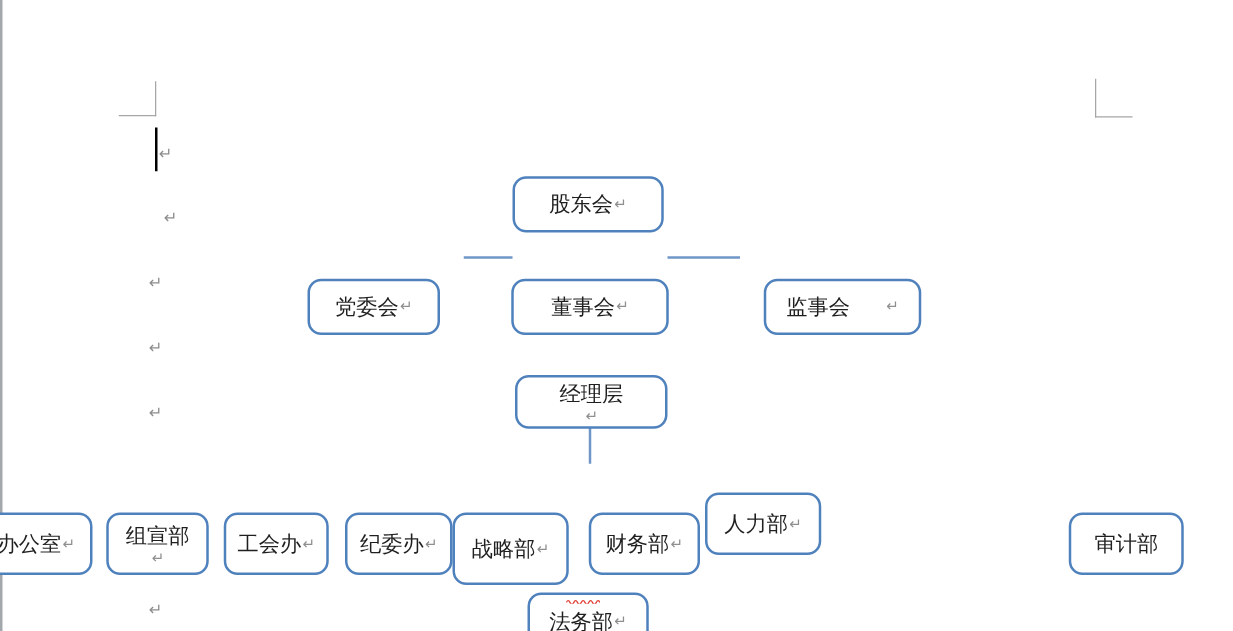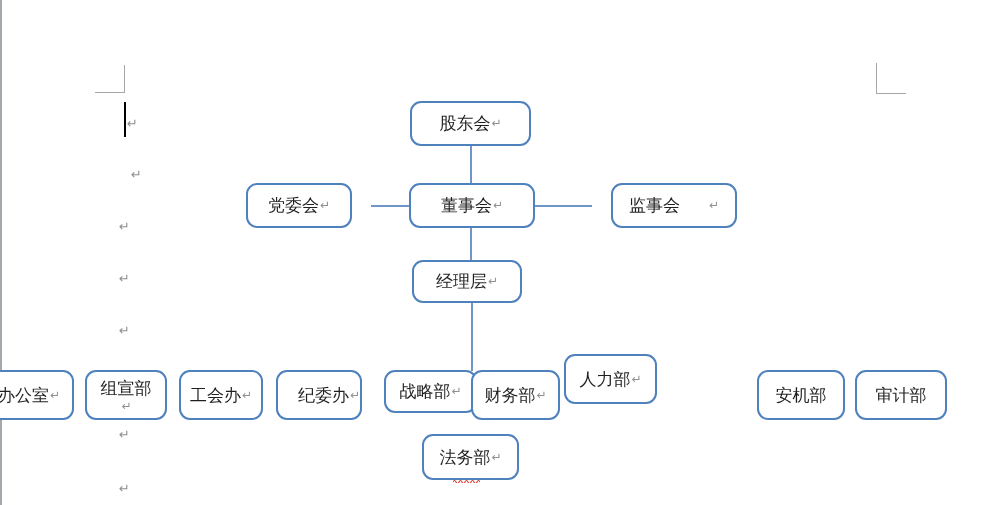--- a/index.html
+++ b/index.html
@@ -44,20 +44,21 @@
     position: absolute;
     background: #ffffff;
     border: 2.5px solid #4f81bd;
     border-radius: 11px;
     display: flex;
     align-items: center;
     justify-content: center;
     font-size: 17px;
     color: #1f1f1f;
     white-space: nowrap;
+    margin-top: 40px;
   }
   .node .node-pilcrow {
     position: static;
     margin-left: 1px;
     font-size: 12px;
     color: #8f8f8f;
     font-family: "DejaVu Sans", sans-serif;
   }
   .squiggle {
     position: absolute;
@@ -103,55 +104,52 @@
   </div>
   <div class="node" style="left:409px;top:183px;width:126px;height:45px;">
     <span>董事会</span>
       <span class="pilcrow node-pilcrow">↵</span>
   </div>
   <div class="node" style="left:611px;top:183px;width:126px;height:45px;gap:28px;">
     <span>监事会</span>
       <span class="pilcrow node-pilcrow">↵</span>
   </div>
 
-  <div class="node" style="left:412px;top:260px;width:110px;height:43px;">
+  <div class="node" style="left:412px;top:260px;width:122px;height:43px;flex-direction:column;">
     <span>经理层</span>
       <span class="pilcrow node-pilcrow">↵</span>
   </div>
 
   <div class="node" style="left:-16px;top:370px;width:90px;height:50px;">
     <span>办公室</span>
       <span class="pilcrow node-pilcrow">↵</span>
   </div>
   <div class="node" style="left:85px;top:370px;width:82px;height:50px;flex-direction:column;">
     <span>组宣部</span>
       <span class="pilcrow node-pilcrow">↵</span>
   </div>
   <div class="node" style="left:179px;top:370px;width:84px;height:50px;">
     <span>工会办</span>
       <span class="pilcrow node-pilcrow">↵</span>
   </div>
-  <div class="node" style="left:276px;top:370px;width:86px;height:50px;justify-content:flex-end;">
+  <div class="node" style="left:276px;top:370px;width:86px;height:50px;">
     <span>纪委办</span>
       <span class="pilcrow node-pilcrow">↵</span>
   </div>
-  <div class="node" style="left:384px;top:370px;width:93px;height:43px;">
+  <div class="node" style="left:362px;top:370px;width:93px;height:58px;">
     <span>战略部</span>
       <span class="pilcrow node-pilcrow">↵</span>
   </div>
   <div class="node" style="left:471px;top:370px;width:89px;height:50px;">
     <span>财务部</span>
       <span class="pilcrow node-pilcrow">↵</span>
   </div>
   <div class="node" style="left:564px;top:354px;width:93px;height:50px;">
     <span>人力部</span>
       <span class="pilcrow node-pilcrow">↵</span>
-  </div>
-  <div class="node" style="left:757px;top:370px;width:88px;height:50px;">
-    <span>安机部</span>
   </div>
   <div class="node" style="left:855px;top:370px;width:92px;height:50px;">
     <span>审计部</span>
   </div>
 
   <div class="node" style="left:422px;top:434px;width:97px;height:46px;">
     <span>法务部</span>
       <span class="pilcrow node-pilcrow">↵</span>
   </div>
 

